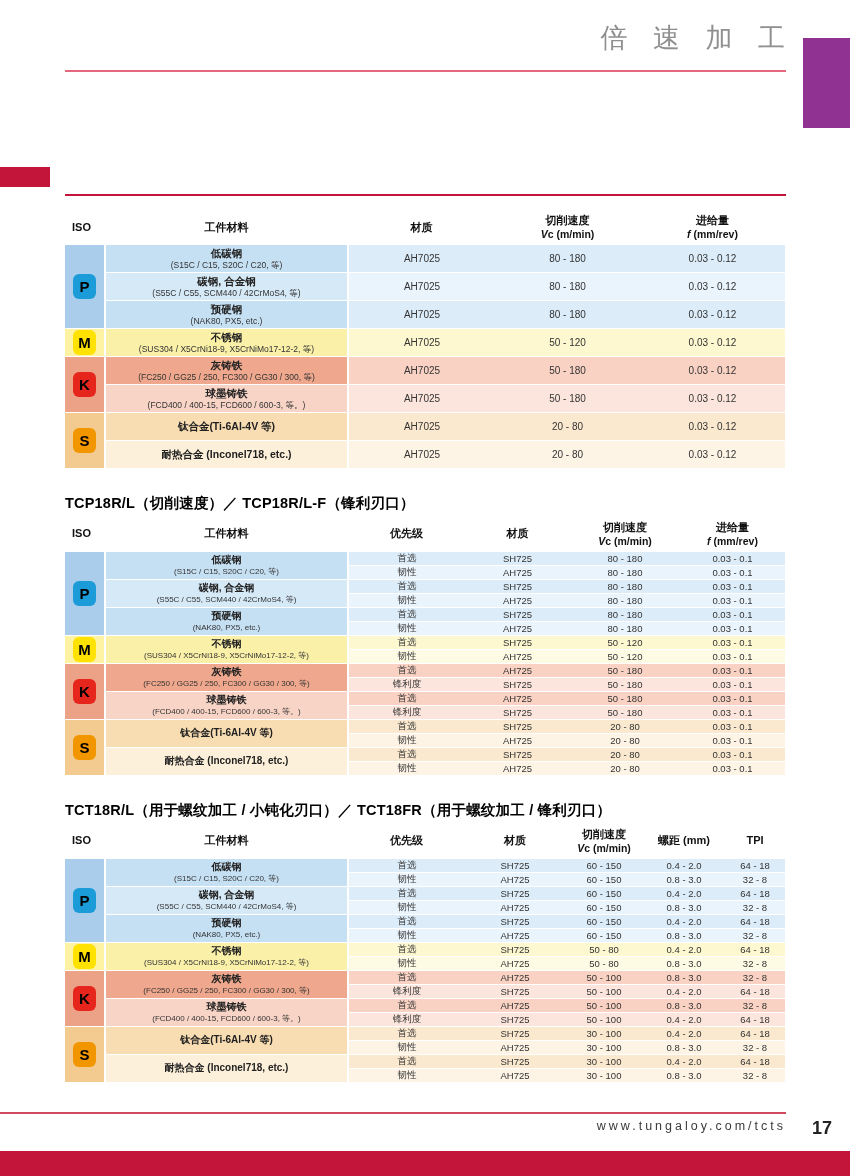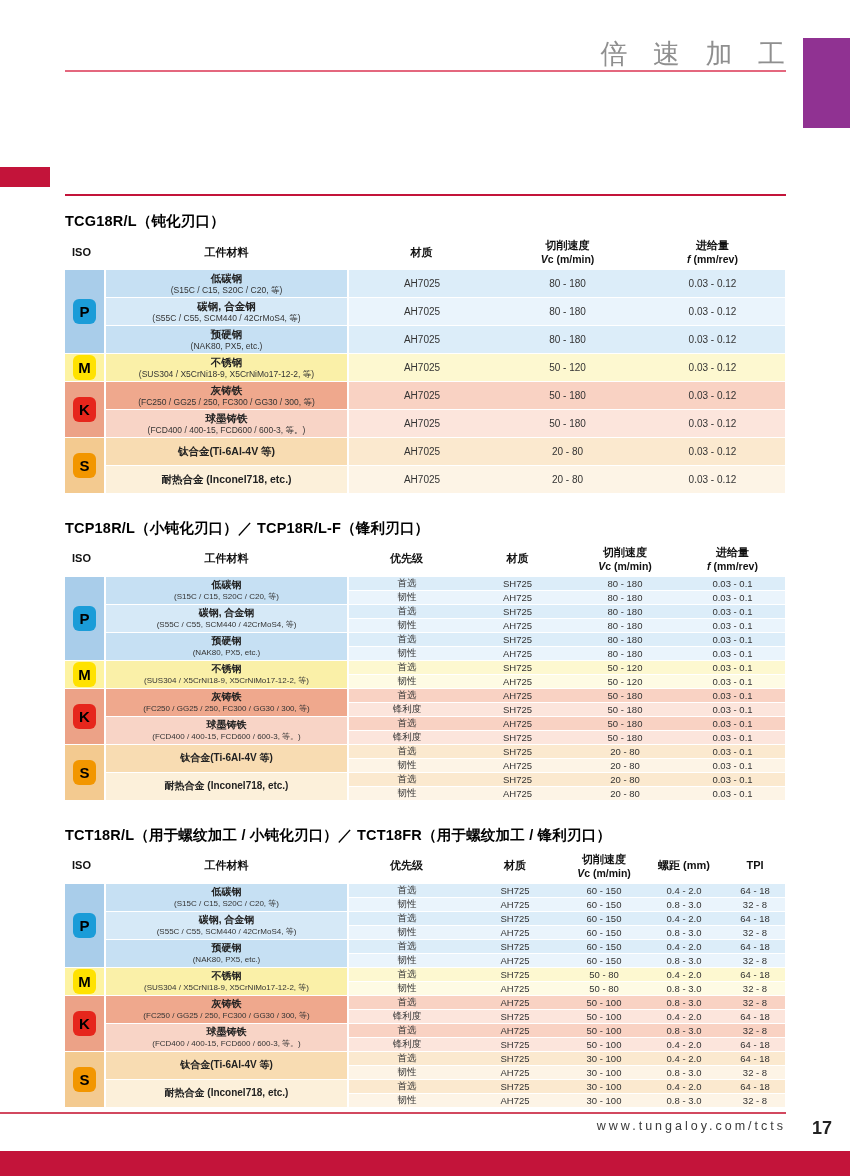--- a/index.html
+++ b/index.html
@@ -2,21 +2,21 @@
 <html><head>
 <meta charset="utf-8">
 <style>
   html,body{margin:0;padding:0;background:#ffffff;}
   .page{
     position:relative;width:850px;height:1176px;background:#ffffff;overflow:hidden;
     font-family:"Liberation Sans","DejaVu Sans",sans-serif;color:#222;
   }
   
   .top-title{
-    position:absolute;top:36px;right:56px;font-size:27px;color:#8f8f8f;
+    position:absolute;top:20px;right:56px;font-size:27px;color:#8f8f8f;
     letter-spacing:9px;white-space:nowrap;font-weight:400;
   }
   .top-rule{position:absolute;top:70px;left:65px;width:721px;height:2px;}
   .purple-tab{position:absolute;top:38px;right:0;width:47px;height:90px;}
   
   .red-block{position:absolute;top:167px;left:0;width:50px;height:20px;}
   .section-heading{
     position:absolute;top:158px;left:65px;margin:0;font-size:23px;font-weight:400;
     color:#4c4c4c;letter-spacing:5px;white-space:nowrap;
   }
@@ -55,21 +55,20 @@
 
   <div class="top-title">倍 速 加 工</div>
   <div class="top-rule" style="background: rgb(228, 103, 126);"></div>
   <div class="purple-tab" style="background: rgb(144, 50, 146);"></div>
 
   <div class="red-block" style="background: rgb(195, 20, 58);"></div>
   <div class="heading-rule" style="background: rgb(195, 20, 58);"></div>
 
   <div class="tables">
       <div class="tbl-block t1">
-        <div class="tbl-subtitle">TCG18R/L（钝化刃口）</div>
         <table>
           <colgroup>
             <col style="width: 40px;">
             <col style="width: 243px;">
             <col style="width: 147px;">
             <col style="width: 145px;">
             <col style="width: 145px;">
           </colgroup>
           <thead>
             <tr>
@@ -164,21 +163,21 @@
                 <div class="mat-name">耐热合金 (Inconel718, etc.)</div>
               </td>
               <td style="background: rgb(253, 244, 230);">AH7025</td>
               <td style="background: rgb(253, 244, 230);">20 - 80</td>
               <td style="background: rgb(253, 244, 230);">0.03 - 0.12</td>
             </tr>
           </tbody>
         </table>
       </div>
       <div class="tbl-block t2">
-        <div class="tbl-subtitle">TCP18R/L（小钝化刃口）／ TCP18R/L-F（锋利刃口）</div>
+        <div class="tbl-subtitle">TCP18R/L（切削速度）／ TCP18R/L-F（锋利刃口）</div>
         <table>
           <colgroup>
             <col style="width: 40px;">
             <col style="width: 243px;">
             <col style="width: 117px;">
             <col style="width: 105px;">
             <col style="width: 110px;">
             <col style="width: 105px;">
           </colgroup>
           <thead>

